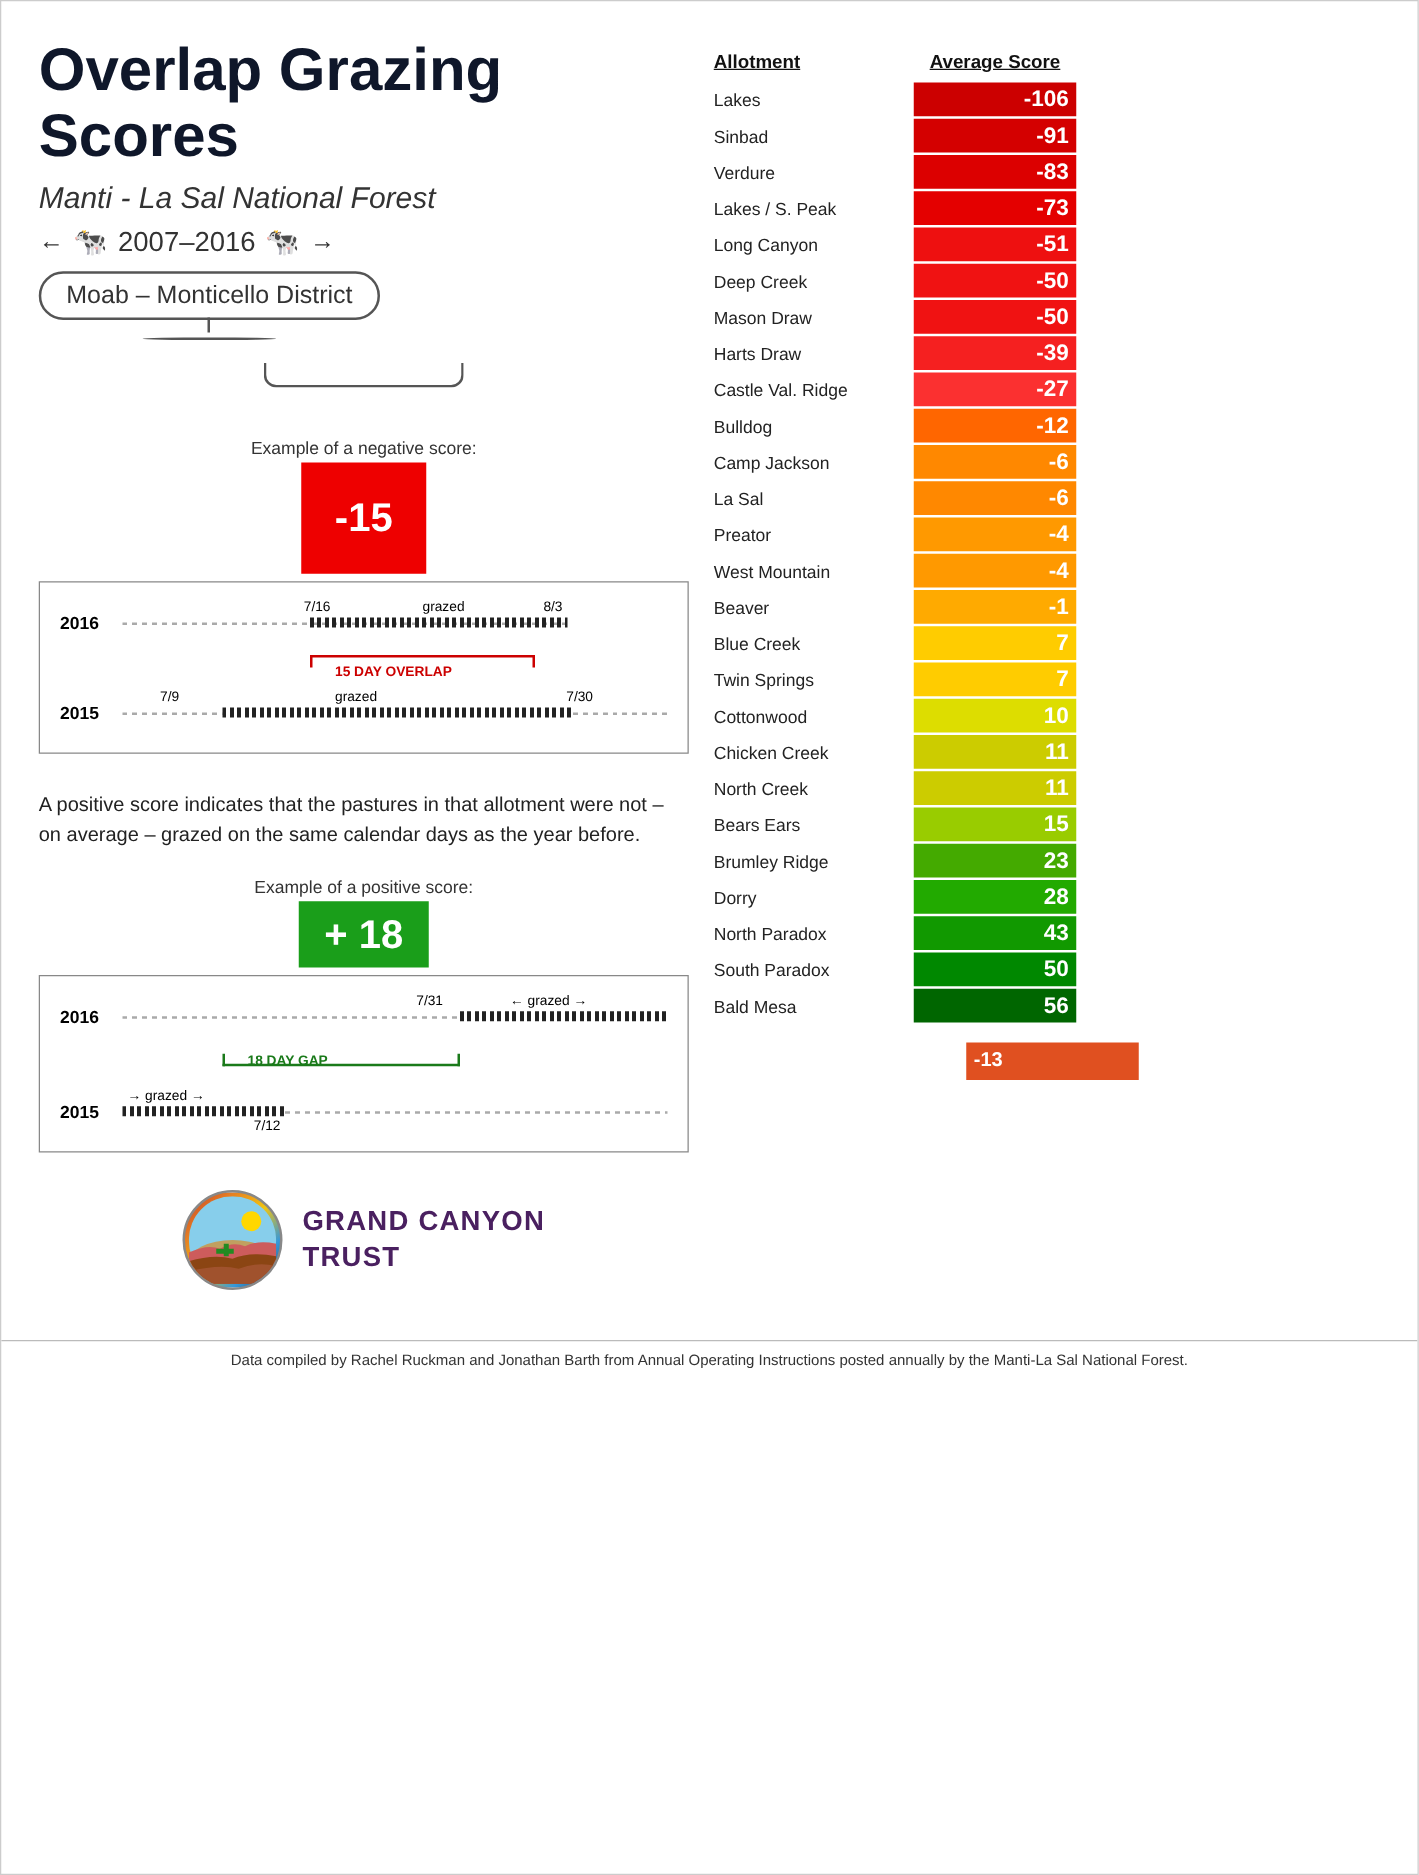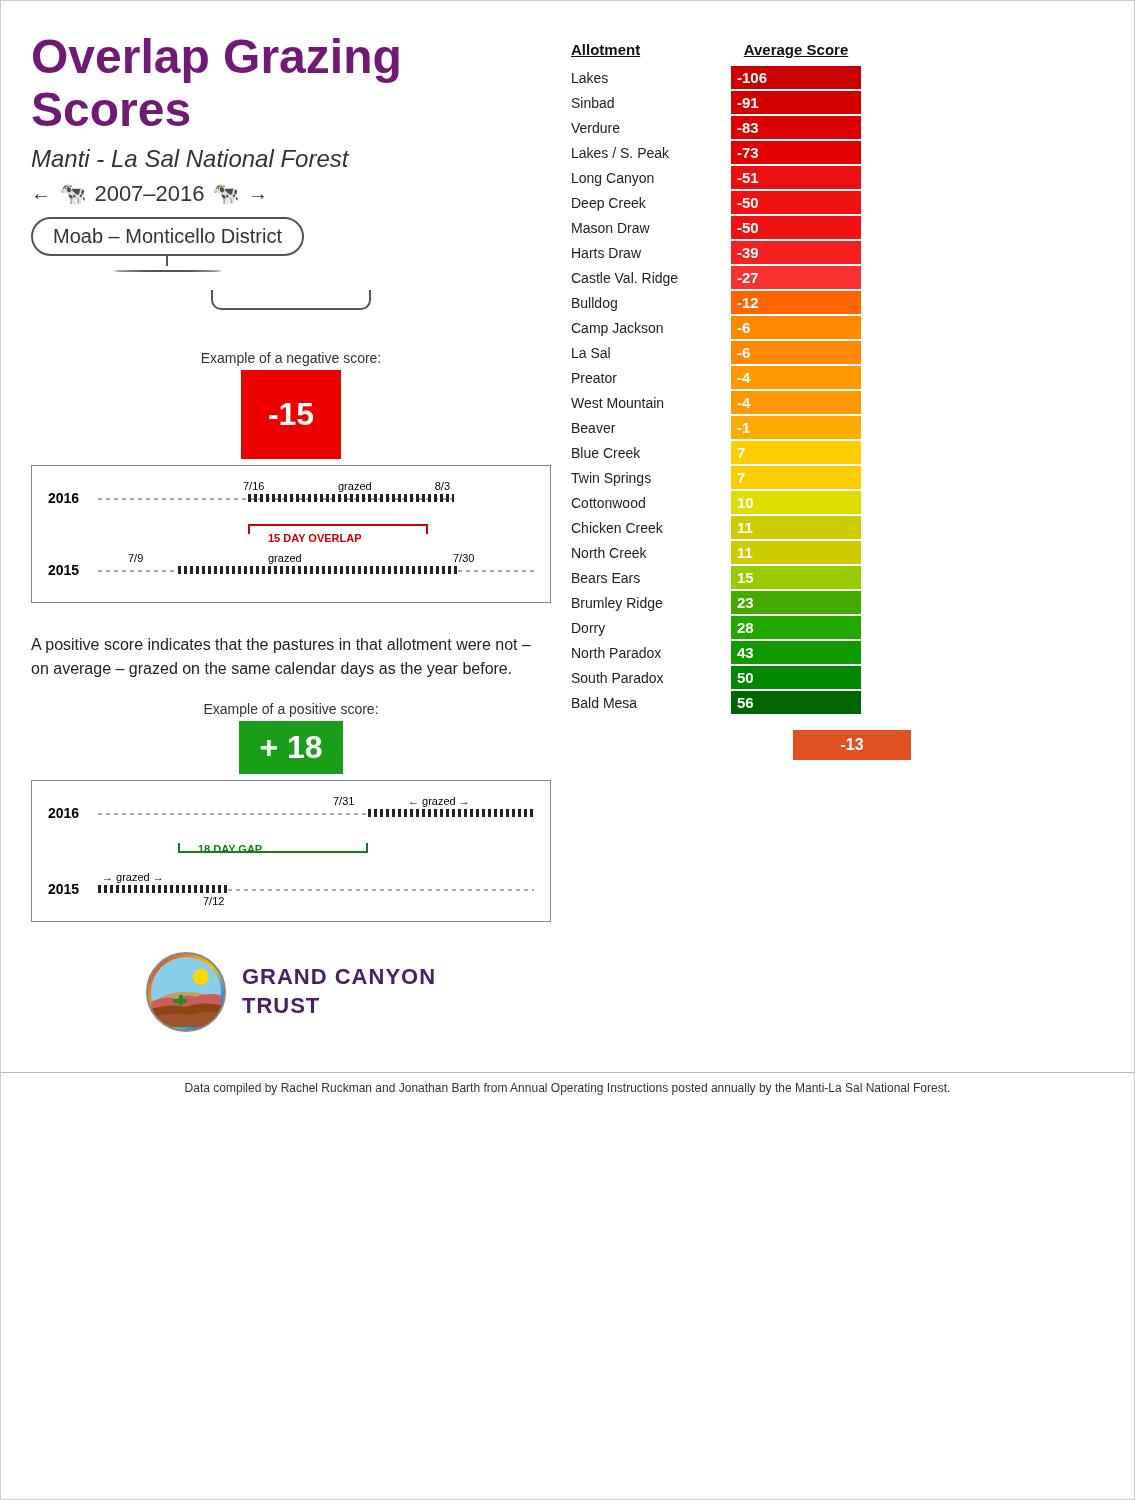--- a/index.html
+++ b/index.html
@@ -26,21 +26,21 @@
 
     .right-panel {
       flex: 0 0 340px;
       padding-top: 10px;
     }
 
     
     .page-title {
       font-size: 48px;
       font-weight: bold;
-      color: #701a75;
+      color: #0f172a;
       line-height: 1.1;
       margin-bottom: 8px;
     }
 
     .subtitle {
       font-style: italic;
       font-size: 24px;
       color: #333;
       margin-bottom: 8px;
     }
@@ -190,38 +190,38 @@
 
     .row-name {
       flex: 0 0 160px;
       font-size: 14px;
       color: #222;
       padding: 3px 0;
     }
 
     .row-score-cell {
       flex: 0 0 130px;
-      text-align: left;
-      font-size: 15px;
+      text-align: right;
+      font-size: 18px;
       font-weight: bold;
       color: #fff;
       padding: 3px 6px;
       border-radius: 0;
     }
 
     
     .average-box {
       margin-top: 16px;
       display: flex;
       justify-content: flex-end;
     }
 
     .avg-score-cell {
-      width: 118px;
-      text-align: center;
+      width: 138px;
+      text-align: left;
       font-size: 16px;
       font-weight: bold;
       color: #fff;
       padding: 6px;
       background: #e05020;
     }
 
     
     .footer {
       border-top: 1px solid #bbb;

